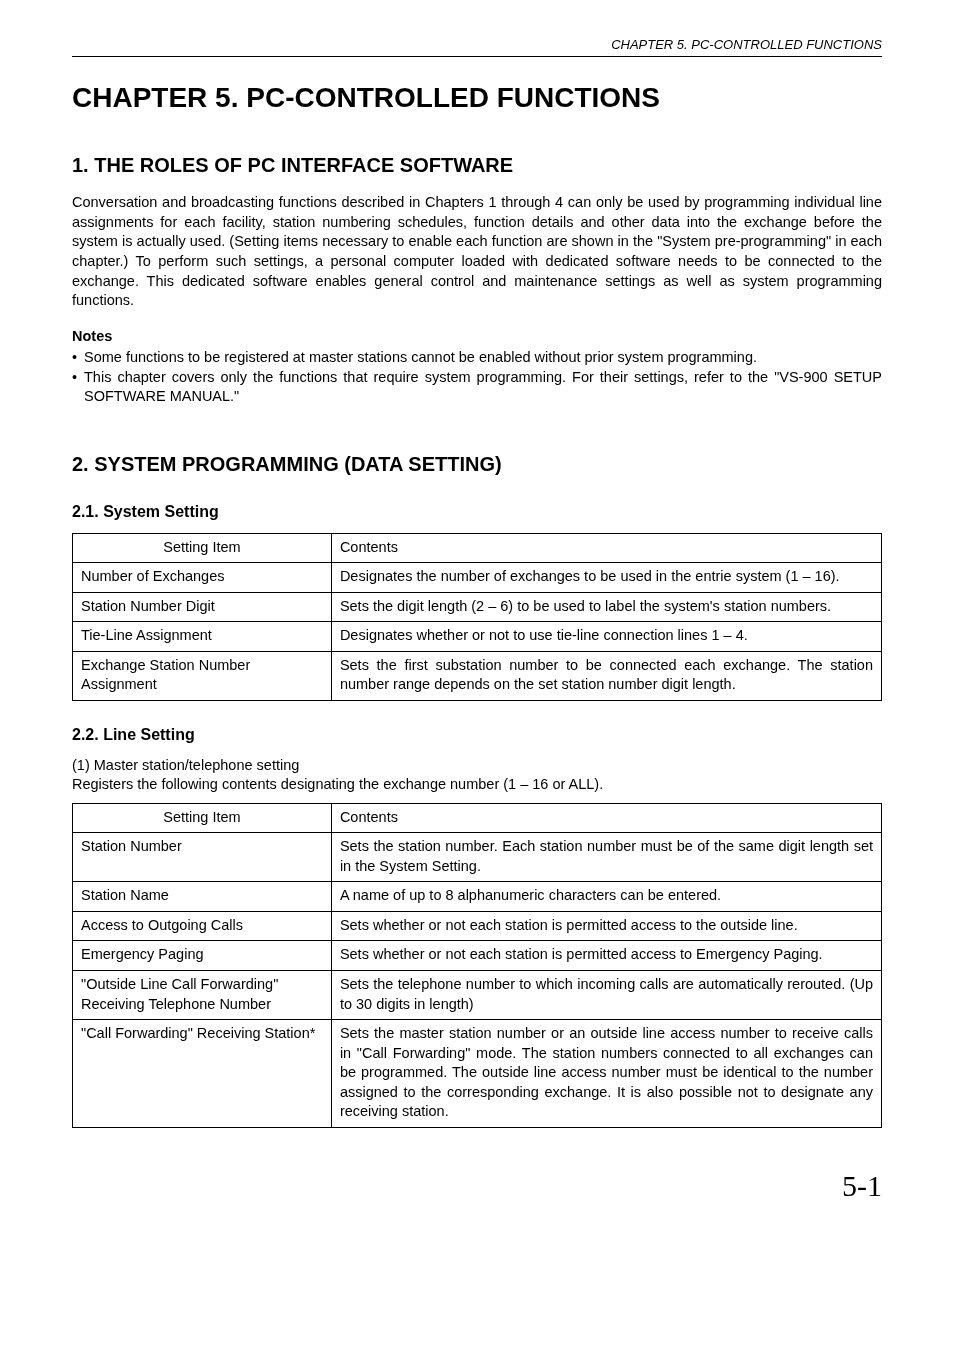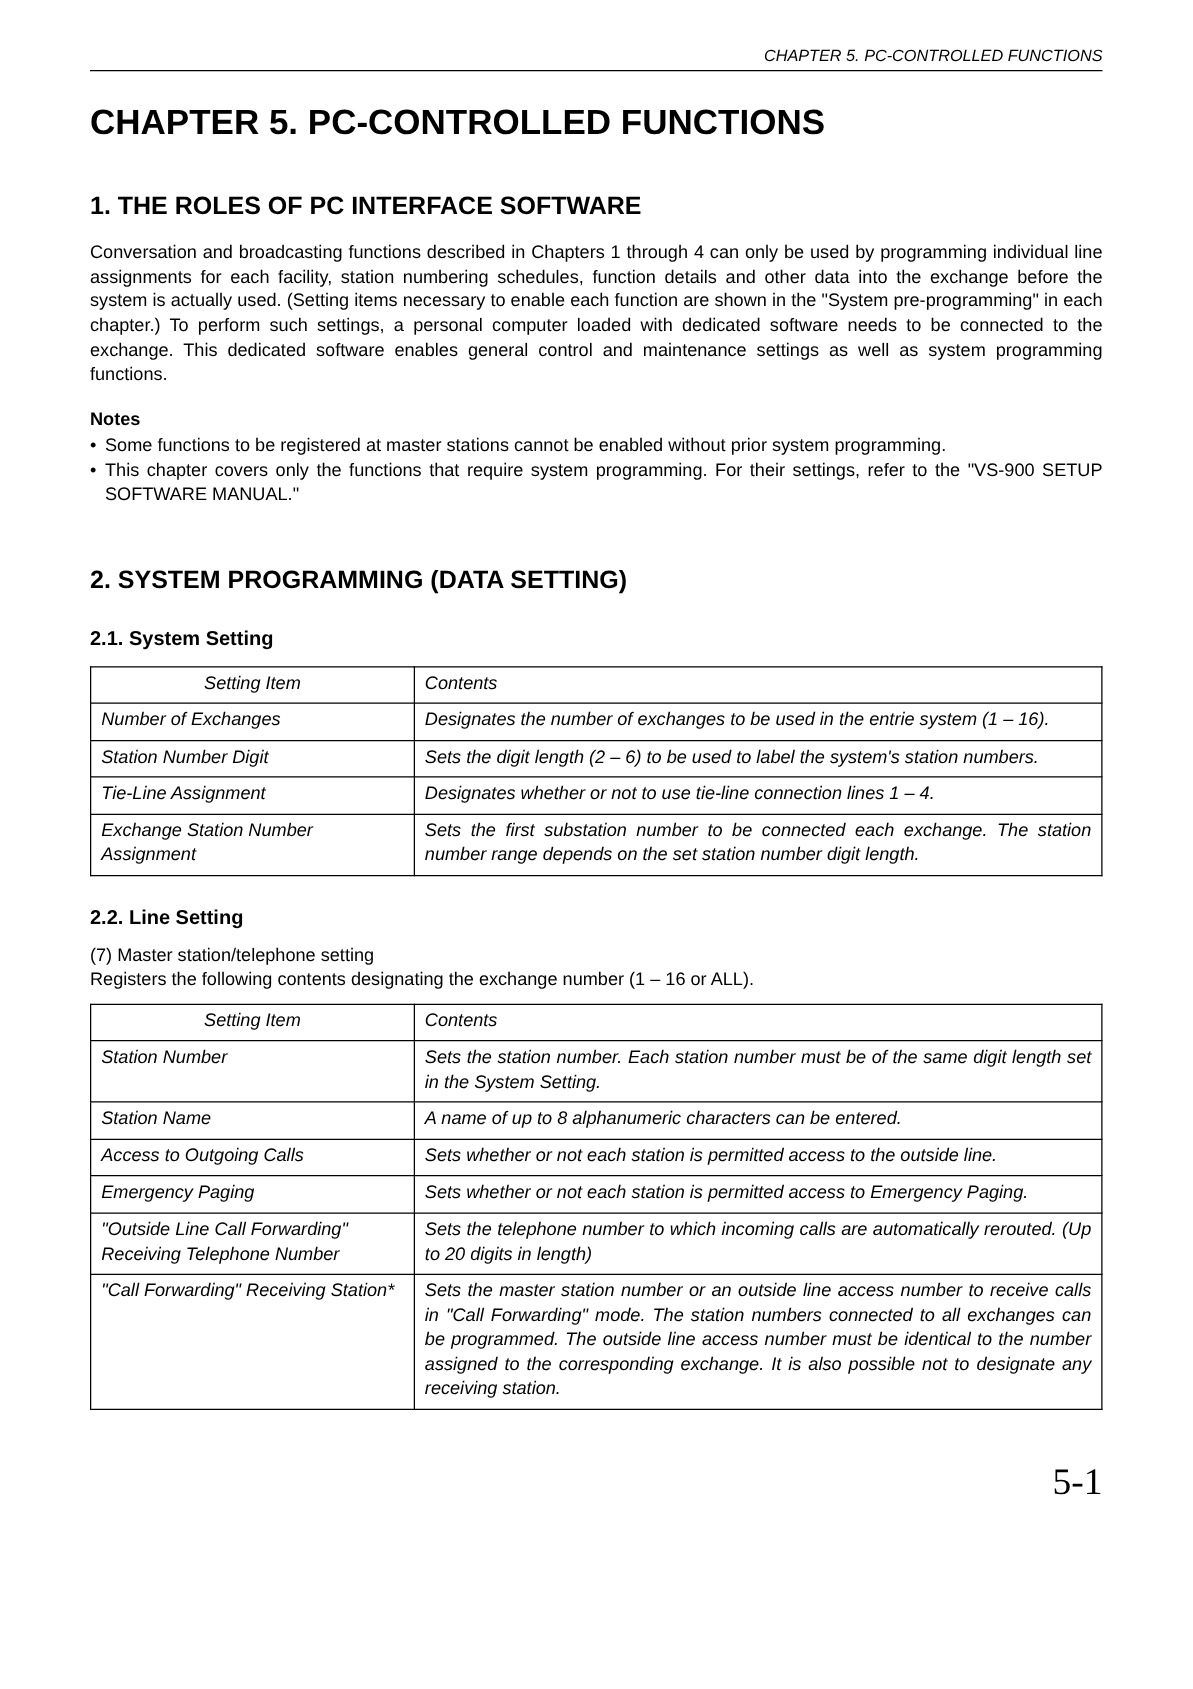--- a/index.html
+++ b/index.html
@@ -60,21 +60,20 @@
   .sub-title {
     font-size: 16px;
     font-weight: bold;
     margin-bottom: 10px;
     margin-top: 23px;
   }
   table {
     border-collapse: collapse;
     width: 100%;
     margin-bottom: 8px;
-    font-style: italic;
   }
   th, td {
     border: 1px solid #000;
     padding: 4px 8px 5px 8px;
     vertical-align: top;
     font-size: 14.5px;
     text-align: left;
   }
   th {
     font-weight: normal;
@@ -133,21 +132,21 @@
   </tr>
   <tr>
     <td class="col-item">Exchange Station Number Assignment</td>
     <td class="col-contents">Sets the first substation number to be connected each exchange. The station number range depends on the set station number digit length.</td>
   </tr>
 </tbody>
   </table>
 
 <h3 class="sub-title">2.2. Line Setting</h3>
 
-<p class="para-line">(7) Master station/telephone setting</p>
+<p class="para-line">(1) Master station/telephone setting</p>
 <p class="para-line" style="margin-bottom:8px;">Registers the following contents designating the exchange number (1 – 16 or ALL).</p>
 
 <table>
   <tbody>
       <tr>
     <th class="col-item">Setting Item</th>
     <th class="col-contents">Contents</th>
   </tr>
   <tr>
     <td class="col-item">Station Number</td>
@@ -160,21 +159,21 @@
   <tr>
     <td class="col-item">Access to Outgoing Calls</td>
     <td class="col-contents">Sets whether or not each station is permitted access to the outside line.</td>
   </tr>
   <tr>
     <td class="col-item">Emergency Paging</td>
     <td class="col-contents">Sets whether or not each station is permitted access to Emergency Paging.</td>
   </tr>
   <tr>
     <td class="col-item">"Outside Line Call Forwarding" Receiving Telephone Number</td>
-    <td class="col-contents">Sets the telephone number to which incoming calls are automatically rerouted. (Up to 20 digits in length)</td>
+    <td class="col-contents">Sets the telephone number to which incoming calls are automatically rerouted. (Up to 30 digits in length)</td>
   </tr>
   <tr>
     <td class="col-item">"Call Forwarding" Receiving Station*</td>
     <td class="col-contents">Sets the master station number or an outside line access number to receive calls in "Call Forwarding" mode. The station numbers connected to all exchanges can be programmed. The outside line access number must be identical to the number assigned to the corresponding exchange. It is also possible not to designate any receiving station.</td>
   </tr>
 </tbody>
   </table>
 
 <div class="page-num">5-1</div>
 

